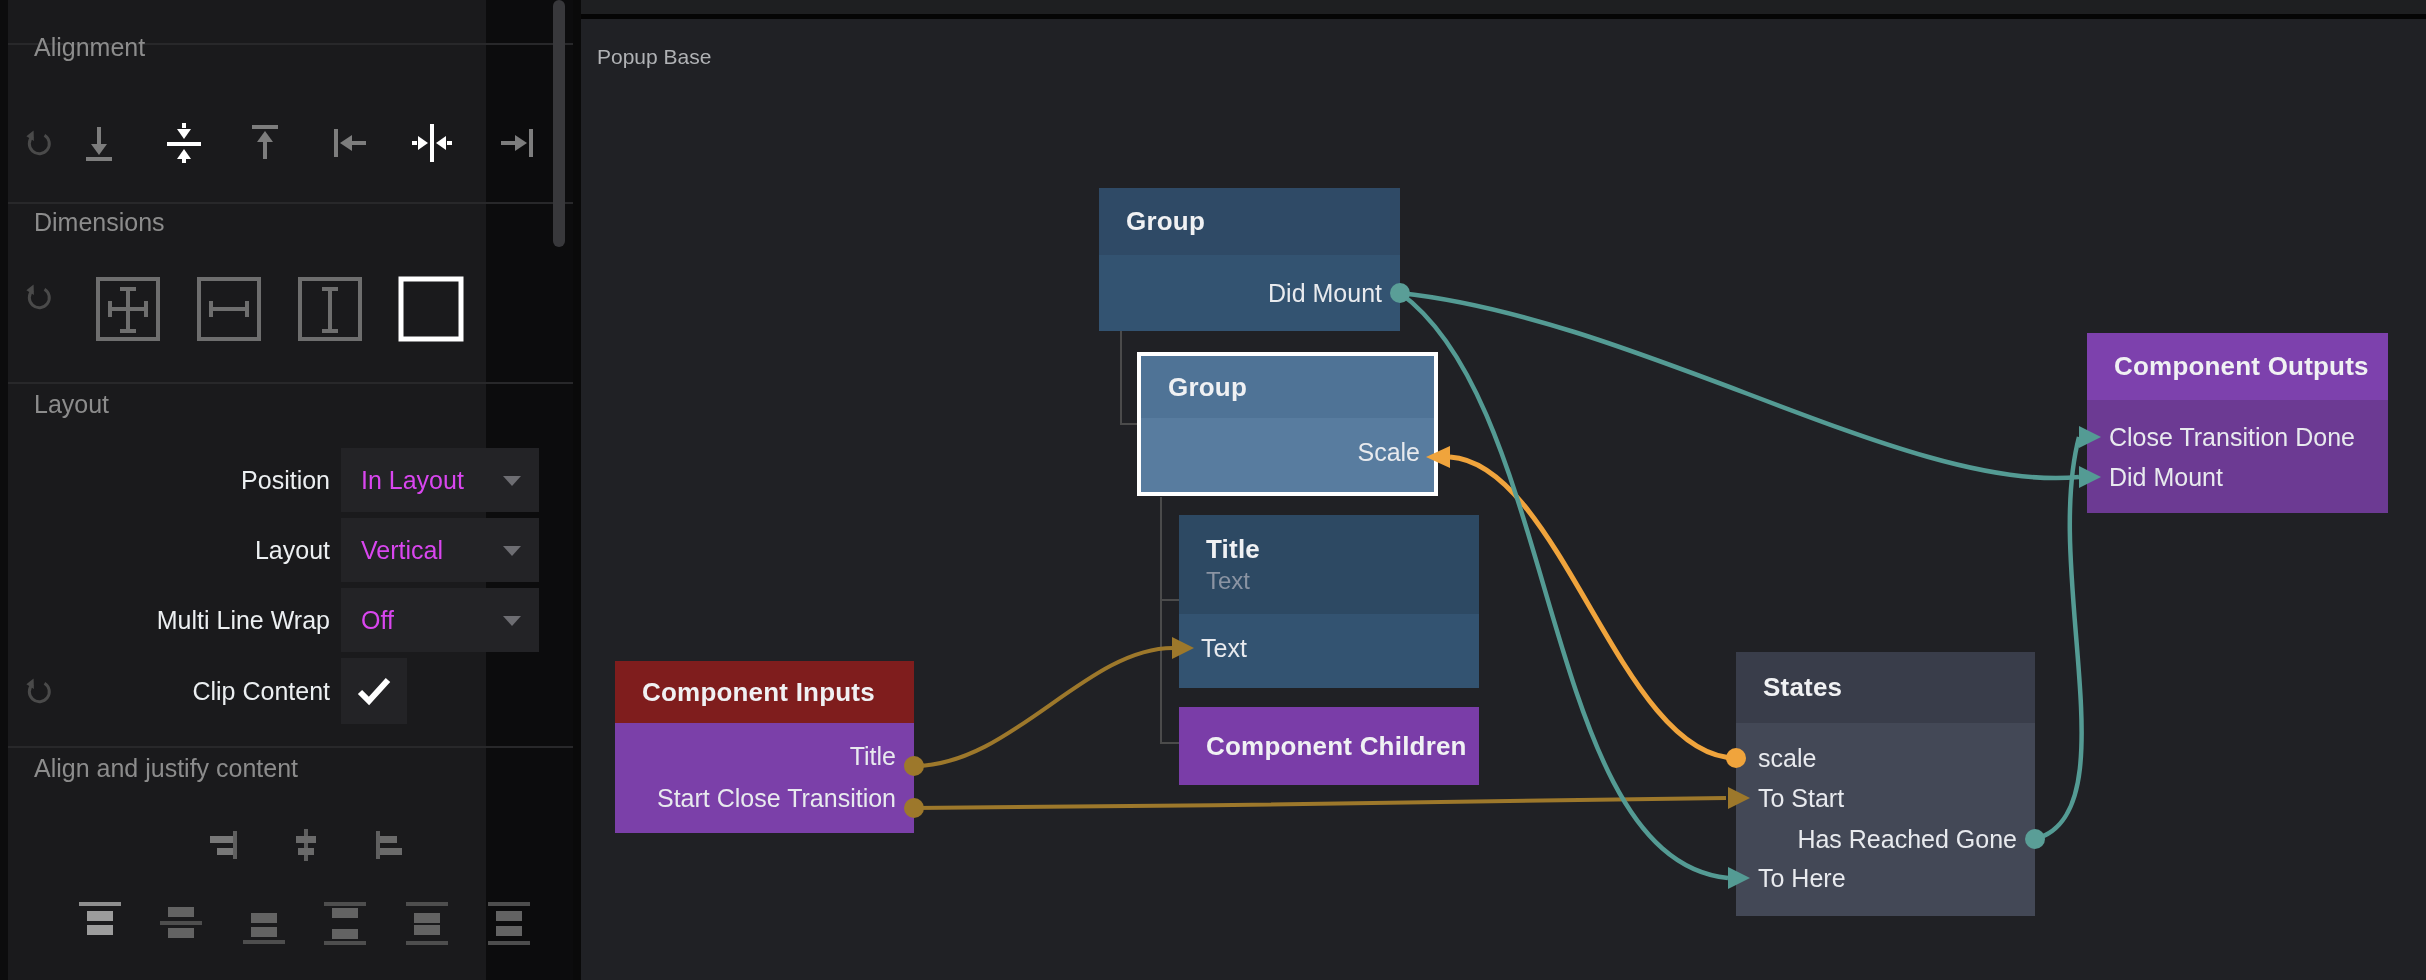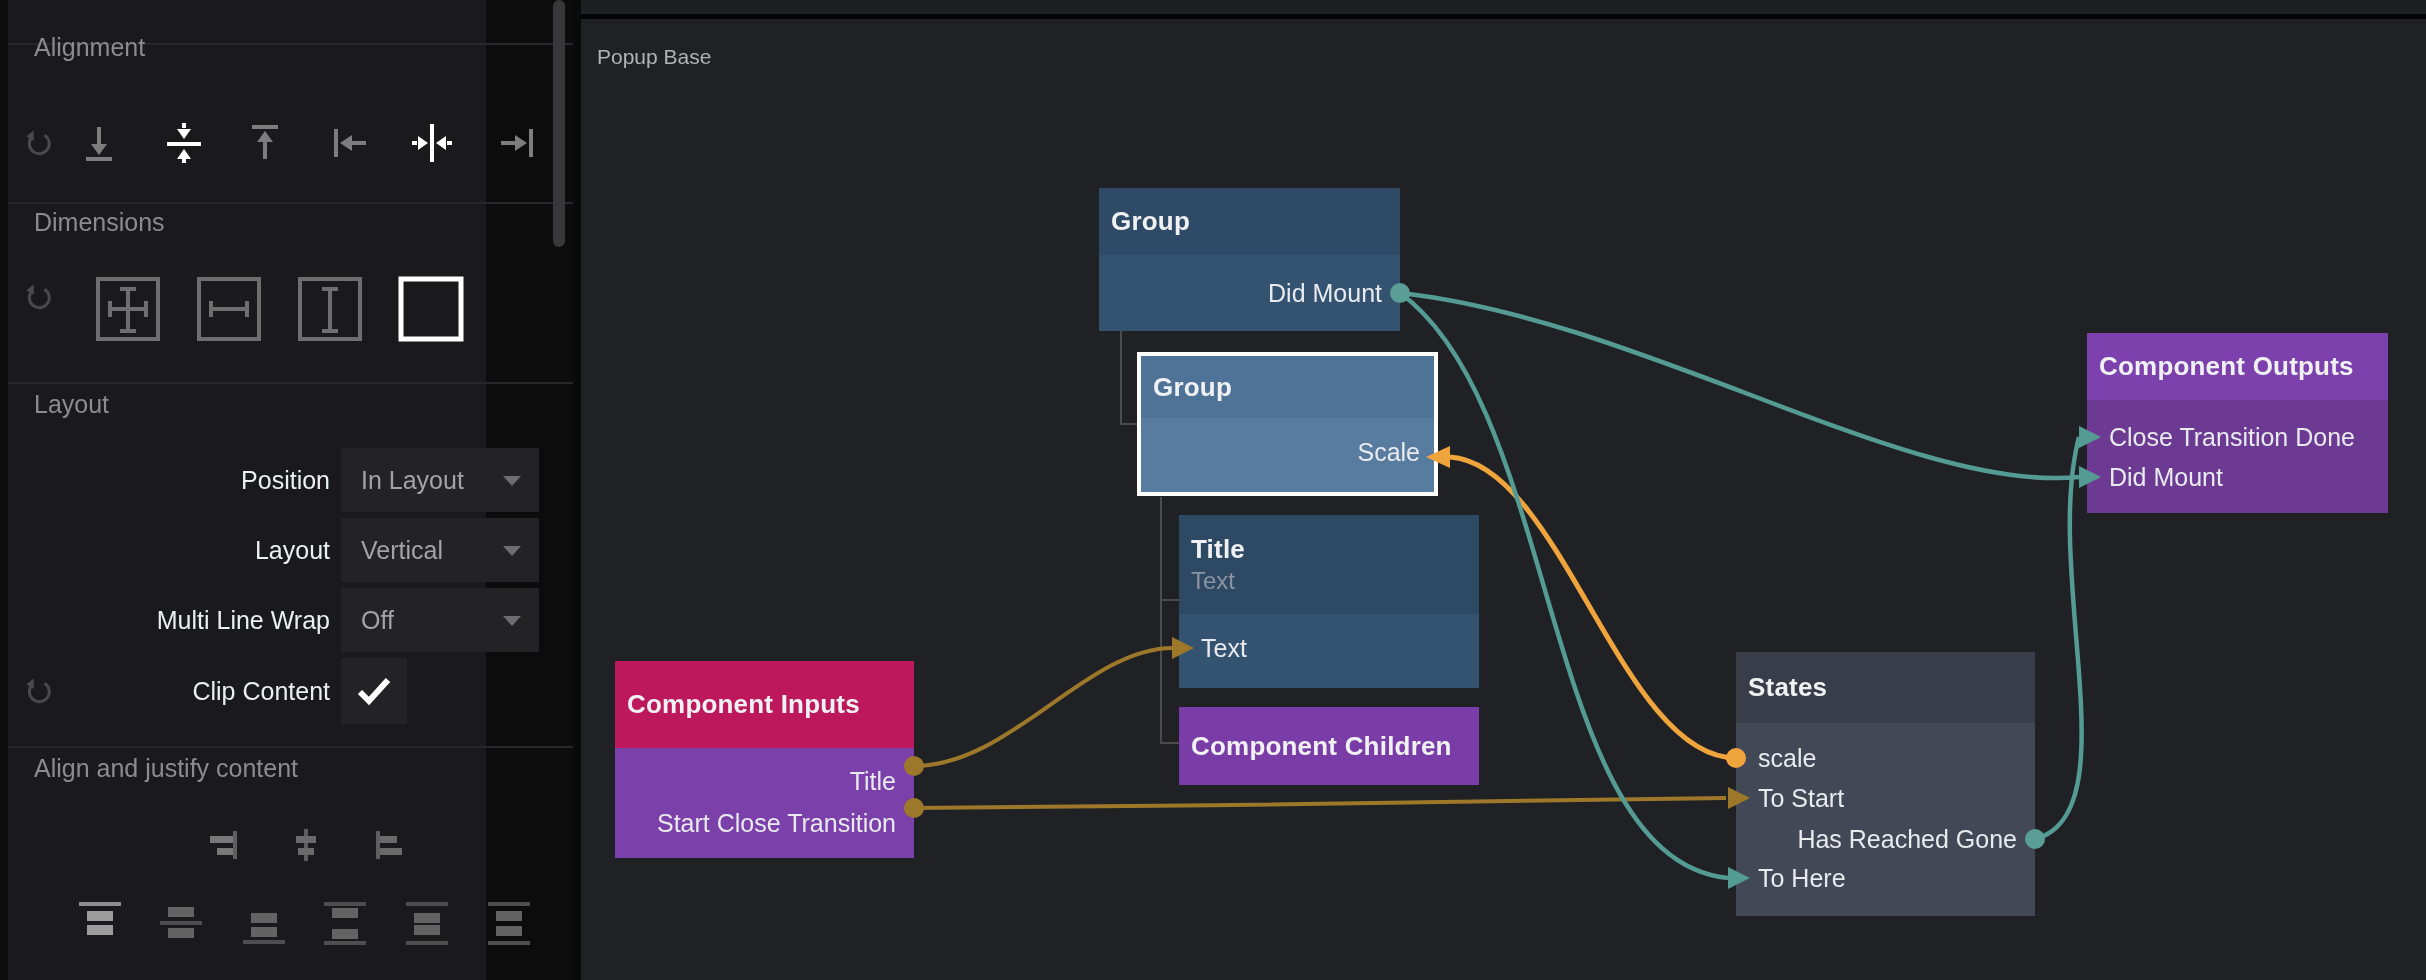--- a/index.html
+++ b/index.html
@@ -3,35 +3,35 @@
 <meta charset="utf-8">
 <style>
   html,body{margin:0;padding:0;background:#0c0c0d;width:2426px;height:980px;overflow:hidden;
     font-family:"Liberation Sans", sans-serif; -webkit-font-smoothing:antialiased;}
   .abs{position:absolute;}
   
   #sidebar{left:8px;top:0;width:478px;height:980px;background:#1a1a1c;}
   .divider{left:0;width:565px;height:2px;background:#28282a;}
   .sec-label{color:#8c8c8c;font-size:25px;left:26px;}
   .row-label{color:#eceff1;font-size:25px;font-weight:500;}
-  .dropdown{background:#232326;color:#a3a3a3;font-size:25px;display:flex;align-items:center;
+  .dropdown{background:#232326;color:#d946ef;font-size:25px;display:flex;align-items:center;
     padding-left:20px;box-sizing:border-box;}
   .caret{position:absolute;right:18px;top:50%;margin-top:-4px;width:0;height:0;
     border-left:9px solid transparent;border-right:9px solid transparent;border-top:10px solid #6d6d72;}
   .checkbox{background:#232326;display:flex;align-items:center;justify-content:center;}
   .icon-btn{display:flex;align-items:center;justify-content:center;}
   #scrollbar{left:545px;top:0;width:12px;height:247px;background:#38383b;border-radius:6px;}
   
   #canvas-top-strip{left:581px;top:0;width:1845px;height:14px;background:#1e1f21;}
   #canvas-top-border{left:575px;top:14px;width:1851px;height:5px;background:#050505;}
   #panel-gap{left:573px;top:0;width:8px;height:980px;background:#0a0a0a;}
   #canvas{left:581px;top:19px;width:1845px;height:961px;background:#202125;overflow:hidden;}
   #popup-title{left:16px;top:26px;color:#b0b2b5;font-size:21px;}
   .node{position:absolute;box-sizing:border-box;}
-  .node-header{position:relative;width:100%;box-sizing:border-box;padding-left:12px;
+  .node-header{position:relative;width:100%;box-sizing:border-box;padding-left:27px;
     display:flex;flex-direction:column;justify-content:center;}
   .node-title{color:#f0f1f3;font-size:26px;font-weight:600;letter-spacing:.2px;}
   .node-subtitle{color:#8b94a3;font-size:24px;margin-top:2px;}
   .port{position:absolute;height:34px;line-height:34px;font-size:25px;color:#e8eaee;white-space:nowrap;}
   .port.pl{left:22px;}
   .port.pr{right:18px;text-align:right;}
   .treeline{background:#4b4b4b;}
   svg.wires{position:absolute;left:0;top:0;pointer-events:none;}
   svg.wires path.wire{pointer-events:stroke;}
 </style>
@@ -280,21 +280,21 @@
     </div>
   </div>
 
   <div class="node" style="left:598px;top:688px;width:300px;height:78px;background:#7a3da8">
     <div class="node-header" style="height:78px;background:transparent">
       <div class="node-title">Component Children</div>
     </div>
   </div>
 
   <div class="node" style="left:34px;top:642px;width:299px;height:182px">
-    <div class="node-header" style="height:87px;background:#be185d">
+    <div class="node-header" style="height:62px;background:#7f1d1d">
       <div class="node-title">Component Inputs</div>
     </div>
     <div style="height:110px;background:#7b40a9;position:relative">
       <div class="port pr" style="top:16px">Title</div>
       <div class="port pr" style="top:58px">Start Close Transition</div>
     </div>
   </div>
 
   <div class="node" style="left:1155px;top:633px;width:299px;height:264px">
     <div class="node-header" style="height:71px;background:#393d4a">

